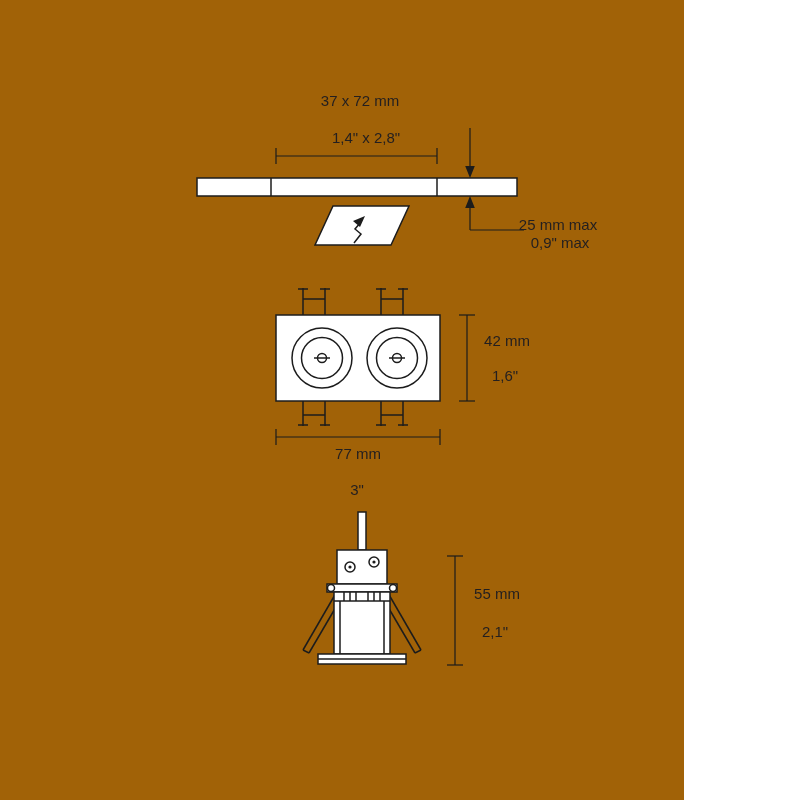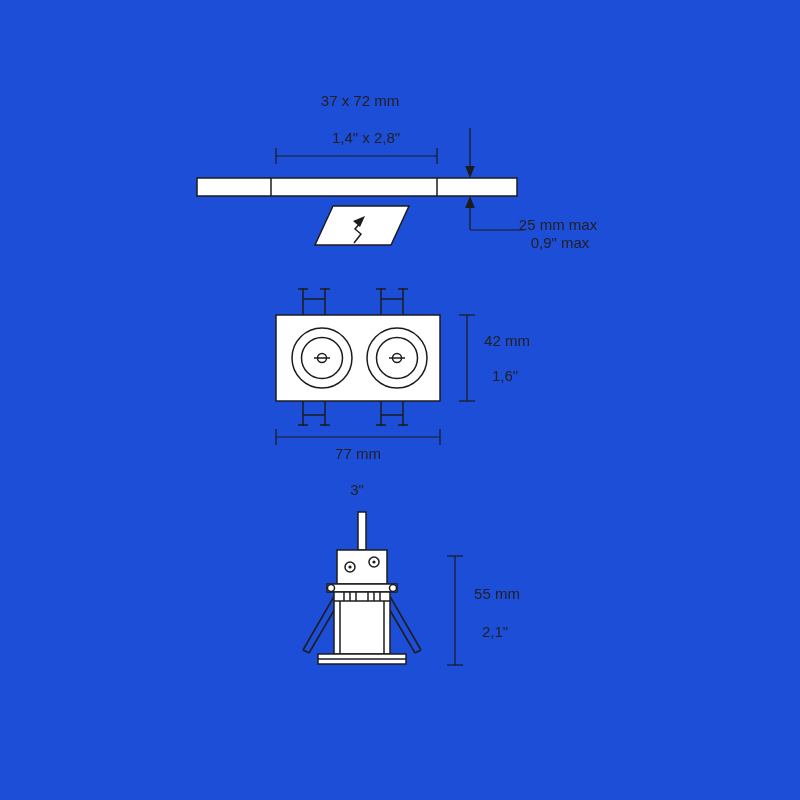--- a/index.html
+++ b/index.html
@@ -5,23 +5,23 @@
   html, body {
     margin: 0;
     padding: 0;
     background: #ffffff;
     width: 800px;
     height: 800px;
     font-family: "Liberation Sans", "DejaVu Sans", sans-serif;
   }
   .stage {
     position: relative;
-    width: 800px;
+    width: 684px;
     height: 800px;
-    background: #1d4ed8;
+    background: #a16207;
     overflow: hidden;
   }
   svg { display: block; }
   .ln   { stroke: #1c1c1c; stroke-width: 1.5; fill: none; stroke-linecap: butt; }
   .lnw  { stroke: #1c1c1c; stroke-width: 1.5; fill: #ffffff; }
   .dimln{ stroke: #1c1c1c; stroke-width: 1.2; fill: none; }
   .arrw { fill: #1c1c1c; stroke: none; }
   .dimtxt {
     fill: #231f20;
     font-family: "Liberation Sans", "DejaVu Sans", sans-serif;

